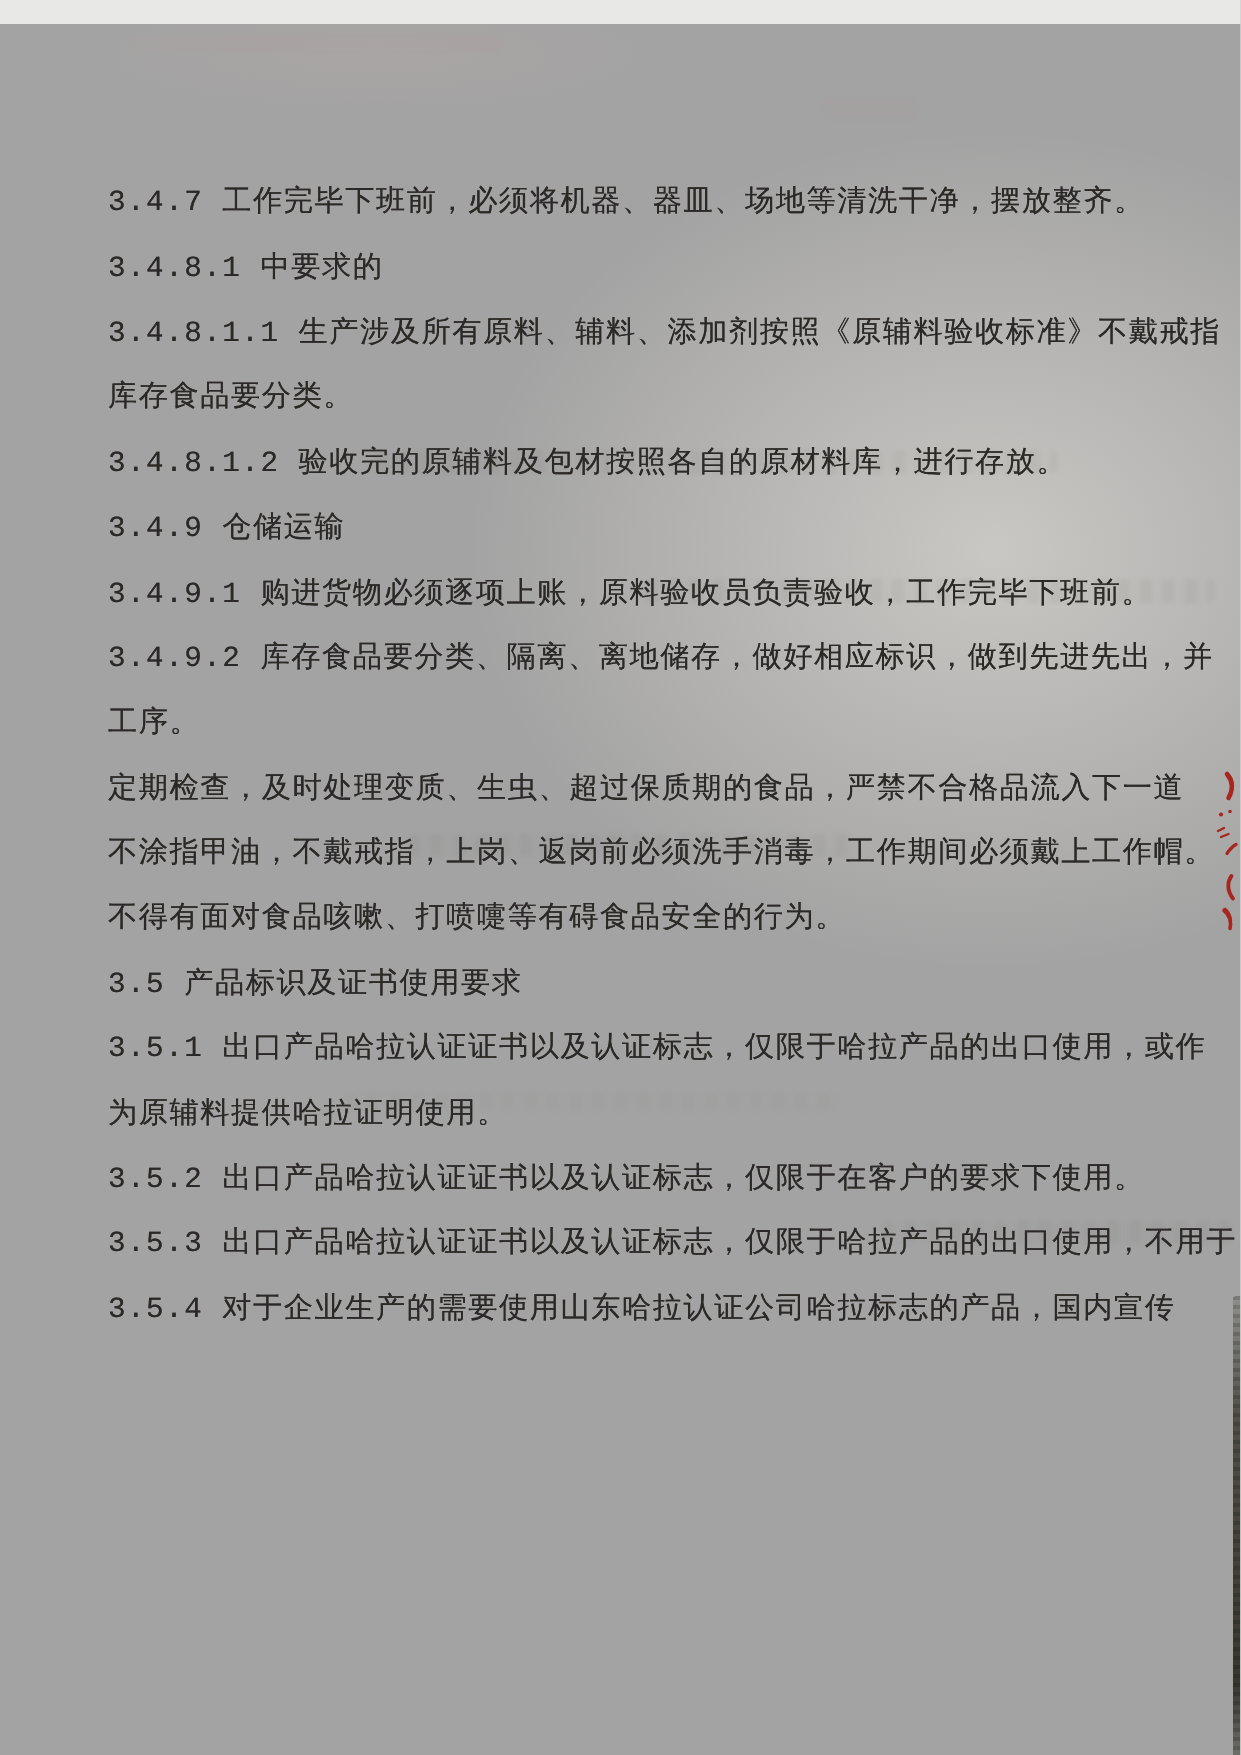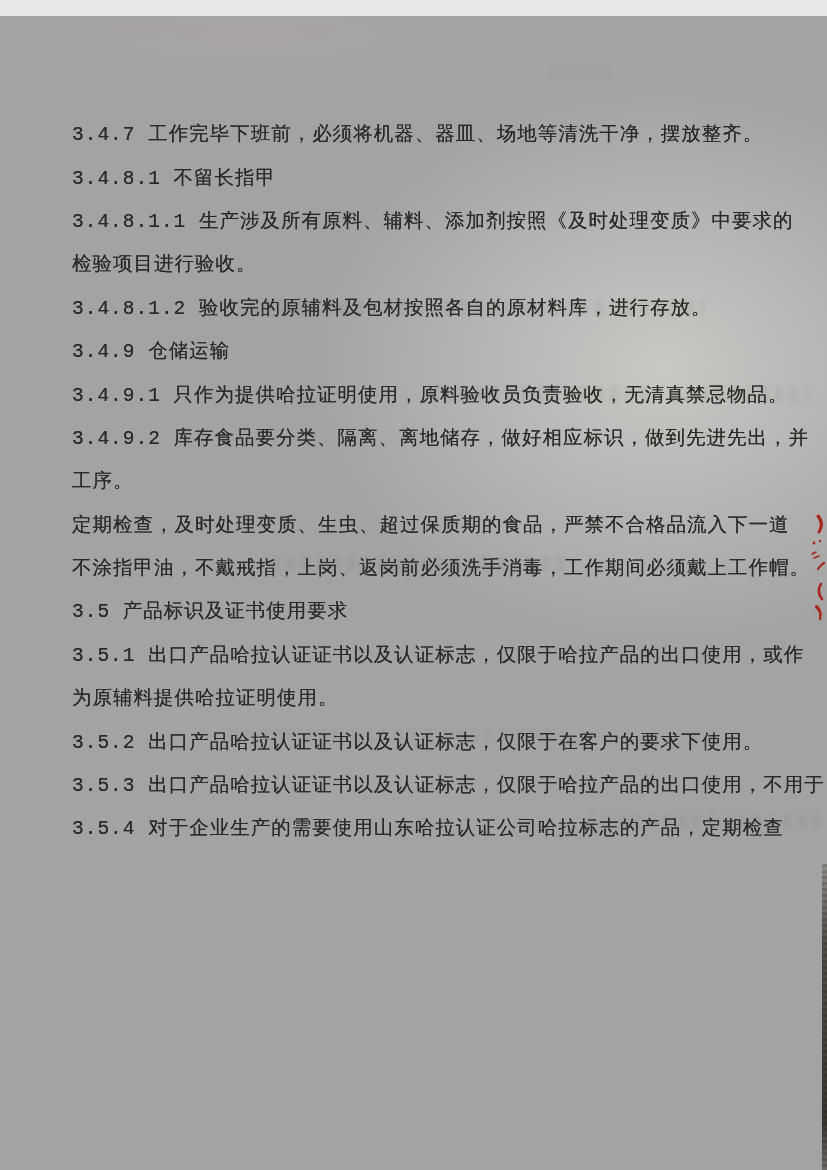--- a/index.html
+++ b/index.html
@@ -88,36 +88,37 @@
     pointer-events: none;
   }
 </style>
 </head>
 <body>
 
 <div class="page">
 
   <div class="text-block">
     <div class="line">3.4.7 工作完毕下班前，必须将机器、器皿、场地等清洗干净，摆放整齐。</div>
-    <div class="line">3.4.8.1 不留长指甲</div>
-    <div class="line">3.4.8.1.1 生产涉及所有原料、辅料、添加剂按照《及时处理变质》中要求的</div>
-    <div class="line">检验项目进行验收。</div>
+    <div class="line">3.4.8.1 中要求的</div>
+    <div class="line">3.4.8.1.1 生产涉及所有原料、辅料、添加剂按照《原辅料验收标准》不戴戒指</div>
+    <div class="line">库存食品要分类。</div>
     <div class="line">3.4.8.1.2 验收完的原辅料及包材按照各自的原材料库，进行存放。</div>
     <div class="line">3.4.9 仓储运输</div>
-    <div class="line">3.4.9.1 只作为提供哈拉证明使用，原料验收员负责验收，无清真禁忌物品。</div>
+    <div class="line">3.4.9.1 购进货物必须逐项上账，原料验收员负责验收，工作完毕下班前。</div>
     <div class="line">3.4.9.2 库存食品要分类、隔离、离地储存，做好相应标识，做到先进先出，并</div>
     <div class="line">工序。</div>
     <div class="line">定期检查，及时处理变质、生虫、超过保质期的食品，严禁不合格品流入下一道</div>
     <div class="line">不涂指甲油，不戴戒指，上岗、返岗前必须洗手消毒，工作期间必须戴上工作帽。</div>
+    <div class="line">不得有面对食品咳嗽、打喷嚏等有碍食品安全的行为。</div>
     <div class="line">3.5 产品标识及证书使用要求</div>
     <div class="line">3.5.1 出口产品哈拉认证证书以及认证标志，仅限于哈拉产品的出口使用，或作</div>
     <div class="line">为原辅料提供哈拉证明使用。</div>
     <div class="line">3.5.2 出口产品哈拉认证证书以及认证标志，仅限于在客户的要求下使用。</div>
     <div class="line">3.5.3 出口产品哈拉认证证书以及认证标志，仅限于哈拉产品的出口使用，不用于</div>
-    <div class="line">3.5.4 对于企业生产的需要使用山东哈拉认证公司哈拉标志的产品，定期检查</div>
+    <div class="line">3.5.4 对于企业生产的需要使用山东哈拉认证公司哈拉标志的产品，国内宣传</div>
   </div>
 
   <div class="smudge s1"></div>
   <div class="smudge s2"></div>
   <div class="smudge s3"></div>
   <div class="smudge s4"></div>
   <div class="smudge s5"></div>
   <div class="smudge s6"></div>
   <div class="smudge s7"></div>
 

